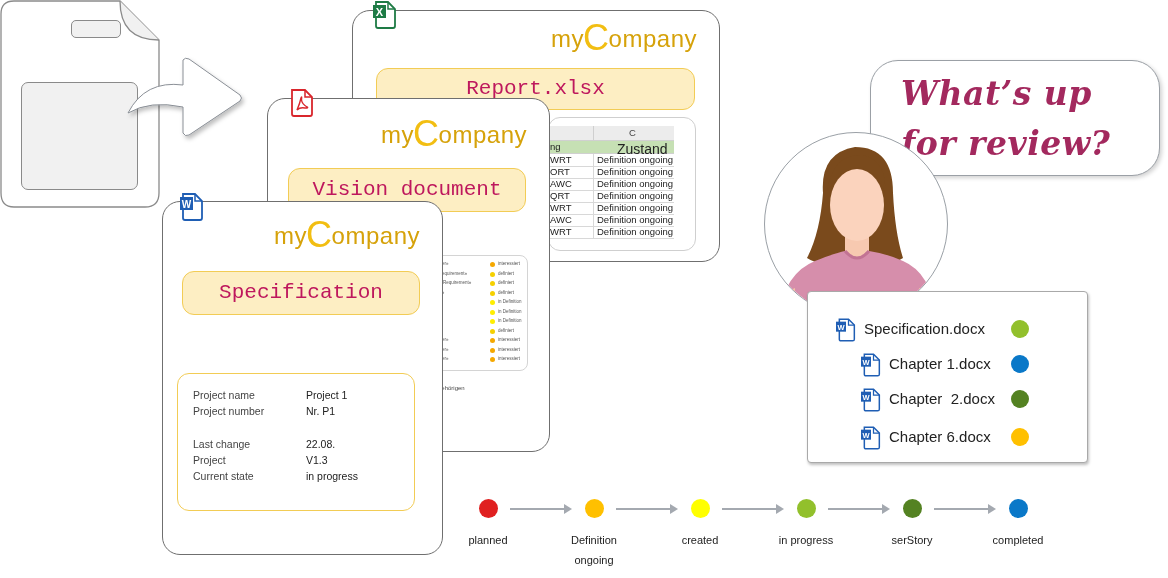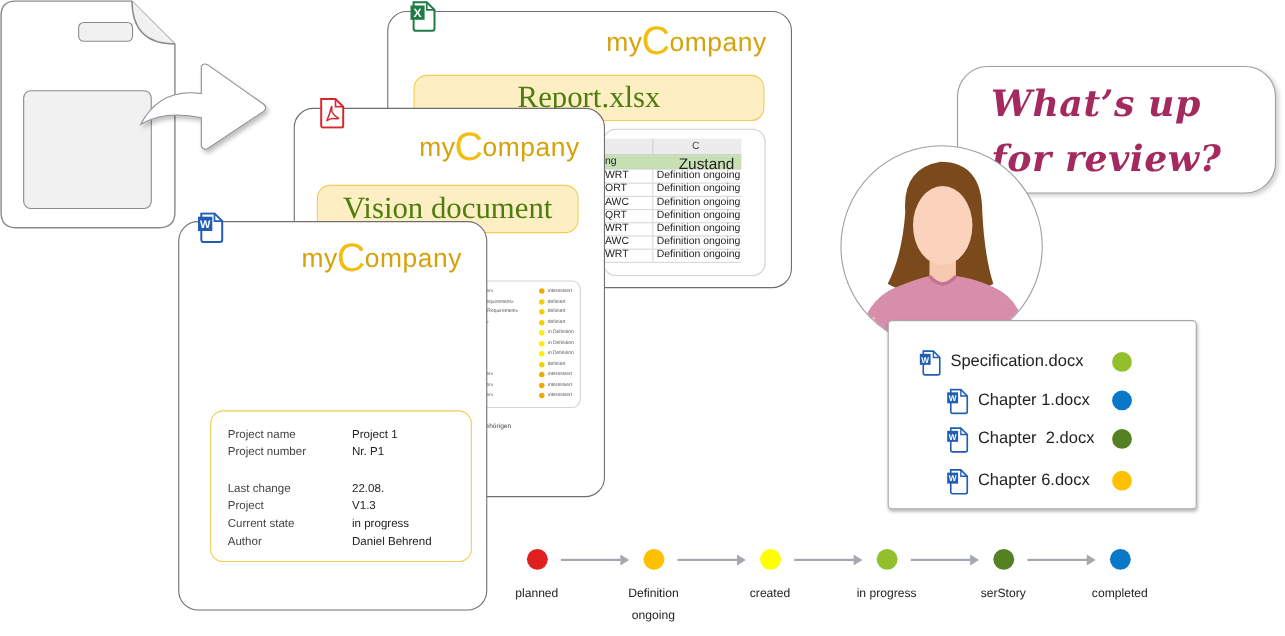--- a/index.html
+++ b/index.html
@@ -16,36 +16,36 @@
   
   .card { position:absolute; background:#fff; border:1.3px solid #6f6f6f; border-radius:18px; }
   .card-xlsx { left:352px; top:10px; width:366px; height:250px; }
   .card-pdf { left:267px; top:98px; width:281px; height:352px; }
   .card-docx { left:162px; top:201px; width:279px; height:352px; }
 
   .logo { position:absolute; font-family:"Liberation Sans", sans-serif; font-size:24px; color:#d6a20a; letter-spacing:0.5px; }
   .logo .big-c { font-size:36px; color:#f2be12; font-weight:normal; line-height:0; position:relative; top:3px; margin:0 -1px; }
 
   .title-box { position:absolute; background:#fdeec3; border:1.3px solid #f2cc55; border-radius:12px; text-align:center;
-    font-family:Liberation Serif, serif; font-size:28px; color:#4d7c0f; }
+    font-family:Liberation Mono, monospace; font-size:21px; color:#be185d; }
 
   .file-icon { position:absolute; width:24px; height:28px; }
   .xl-wrap { position:absolute; left:195px; top:106px; width:146px; height:132px; border:1px solid #cfcfcf; border-radius:12px; background:#fff; }
   .xl-row { position:absolute; left:0; height:12px; border-bottom:1px solid #d8d8d8; width:125px; font-size:9.5px; font-family:"Liberation Sans", sans-serif; line-height:12px; }
 
   
   .pdf-list { position:absolute; left:152px; top:156px; width:106px; height:114px; border:1px solid #d4d4d4; border-radius:8px; background:#fff; }
   .pdf-row { position:absolute; left:0; height:9px; width:100%; font-size:4.5px; color:#555; font-family:"Liberation Sans", sans-serif; }
   .pdf-row .l { position:absolute; left:4px; top:1px; }
   .pdf-row .dot { position:absolute; left:69px; top:2px; width:5px; height:5px; border-radius:50%; }
   .pdf-row .r { position:absolute; left:77px; top:1px; }
   .pdf-foot { position:absolute; left:152px; top:286px; font-size:6px; color:#444; font-family:"Liberation Sans", sans-serif; }
 
   
-  .info-box { position:absolute; left:28px; top:171px; width:236px; height:136px; border:1.3px solid #f2cc55; border-radius:12px; background:#fff; }
+  .info-box { position:absolute; left:14px; top:171px; width:236px; height:136px; border:1.3px solid #f2cc55; border-radius:12px; background:#fff; }
   .info-row { position:absolute; left:15px; font-size:10.5px; font-family:"Liberation Sans", sans-serif; color:#333; height:16px; line-height:16px; }
   .info-row .k { display:inline-block; width:113px; color:#444; }
   .info-row .v { color:#222; }
 
   
   .wf-dot { position:absolute; width:19px; height:19px; border-radius:50%; }
   .wf-label { position:absolute; font-family:"Liberation Sans", sans-serif; font-size:11px; color:#222; text-align:center; width:110px; line-height:20px; }
   .wf-arrow { position:absolute; height:2px; background:#a4a9b0; }
   .wf-arrow::after { content:""; position:absolute; right:-2px; top:-4px; border-left:8px solid #a4a9b0; border-top:5px solid transparent; border-bottom:5px solid transparent; }
 
@@ -218,27 +218,27 @@
 <div class="card card-docx">
   <svg class="file-icon" style="left:17px;top:-9px" viewBox="0 0 24 28">
     <path d="M3,1 H15 L22,8 V25 Q22,27 20,27 H5 Q3,27 3,25 Z" fill="#fff" stroke="#1f5eb4" stroke-width="1.8"></path>
     <path d="M15,1 V8 H22" fill="none" stroke="#1f5eb4" stroke-width="1.5"></path>
     <rect x="0" y="4" width="13" height="13" fill="#1f5eb4"></rect>
     <text x="6.5" y="14.5" font-size="10" font-weight="bold" fill="#fff" text-anchor="middle" font-family="Liberation Sans, sans-serif">W</text>
   </svg>
   <div class="logo" style="right:22px;top:20px">
     <span>my</span><span class="big-c">C</span><span>ompany</span>
   </div>
+  <div class="title-box" style="left:19px;top:69px;width:236px;height:42px;line-height:42px">Specification</div>
   <div class="info-box" id="info-box">
       <div class="info-row" style="top: 13px;"><span class="k">Project name</span><span class="v">Project 1</span></div>
       <div class="info-row" style="top: 29.2px;"><span class="k">Project number</span><span class="v">Nr. P1</span></div>
       <div class="info-row" style="top: 61.6px;"><span class="k">Last change</span><span class="v">22.08.</span></div>
       <div class="info-row" style="top: 77.8px;"><span class="k">Project</span><span class="v">V1.3</span></div>
       <div class="info-row" style="top: 94px;"><span class="k">Current state</span><span class="v">in progress</span></div>
-      <div class="info-row" style="top: 110.2px;"><span class="k">Author</span><span class="v">Daniel Behrend</span></div>
     </div>
 </div>
 
 <div id="workflow">
     <div class="wf-dot" style="left: 478.5px; top: 499px; background: rgb(224, 32, 32);"></div>
     <div class="wf-label" style="left: 433px; top: 530px;">planned</div>
     <div class="wf-arrow" style="left: 510px; top: 508px; width: 60px;"></div>
     <div class="wf-dot" style="left: 584.5px; top: 499px; background: rgb(255, 192, 0);"></div>
     <div class="wf-label" style="left: 554px; top: 530px; width: 80px;">Definition ongoing</div>
     <div class="wf-arrow" style="left: 616px; top: 508px; width: 60px;"></div>

